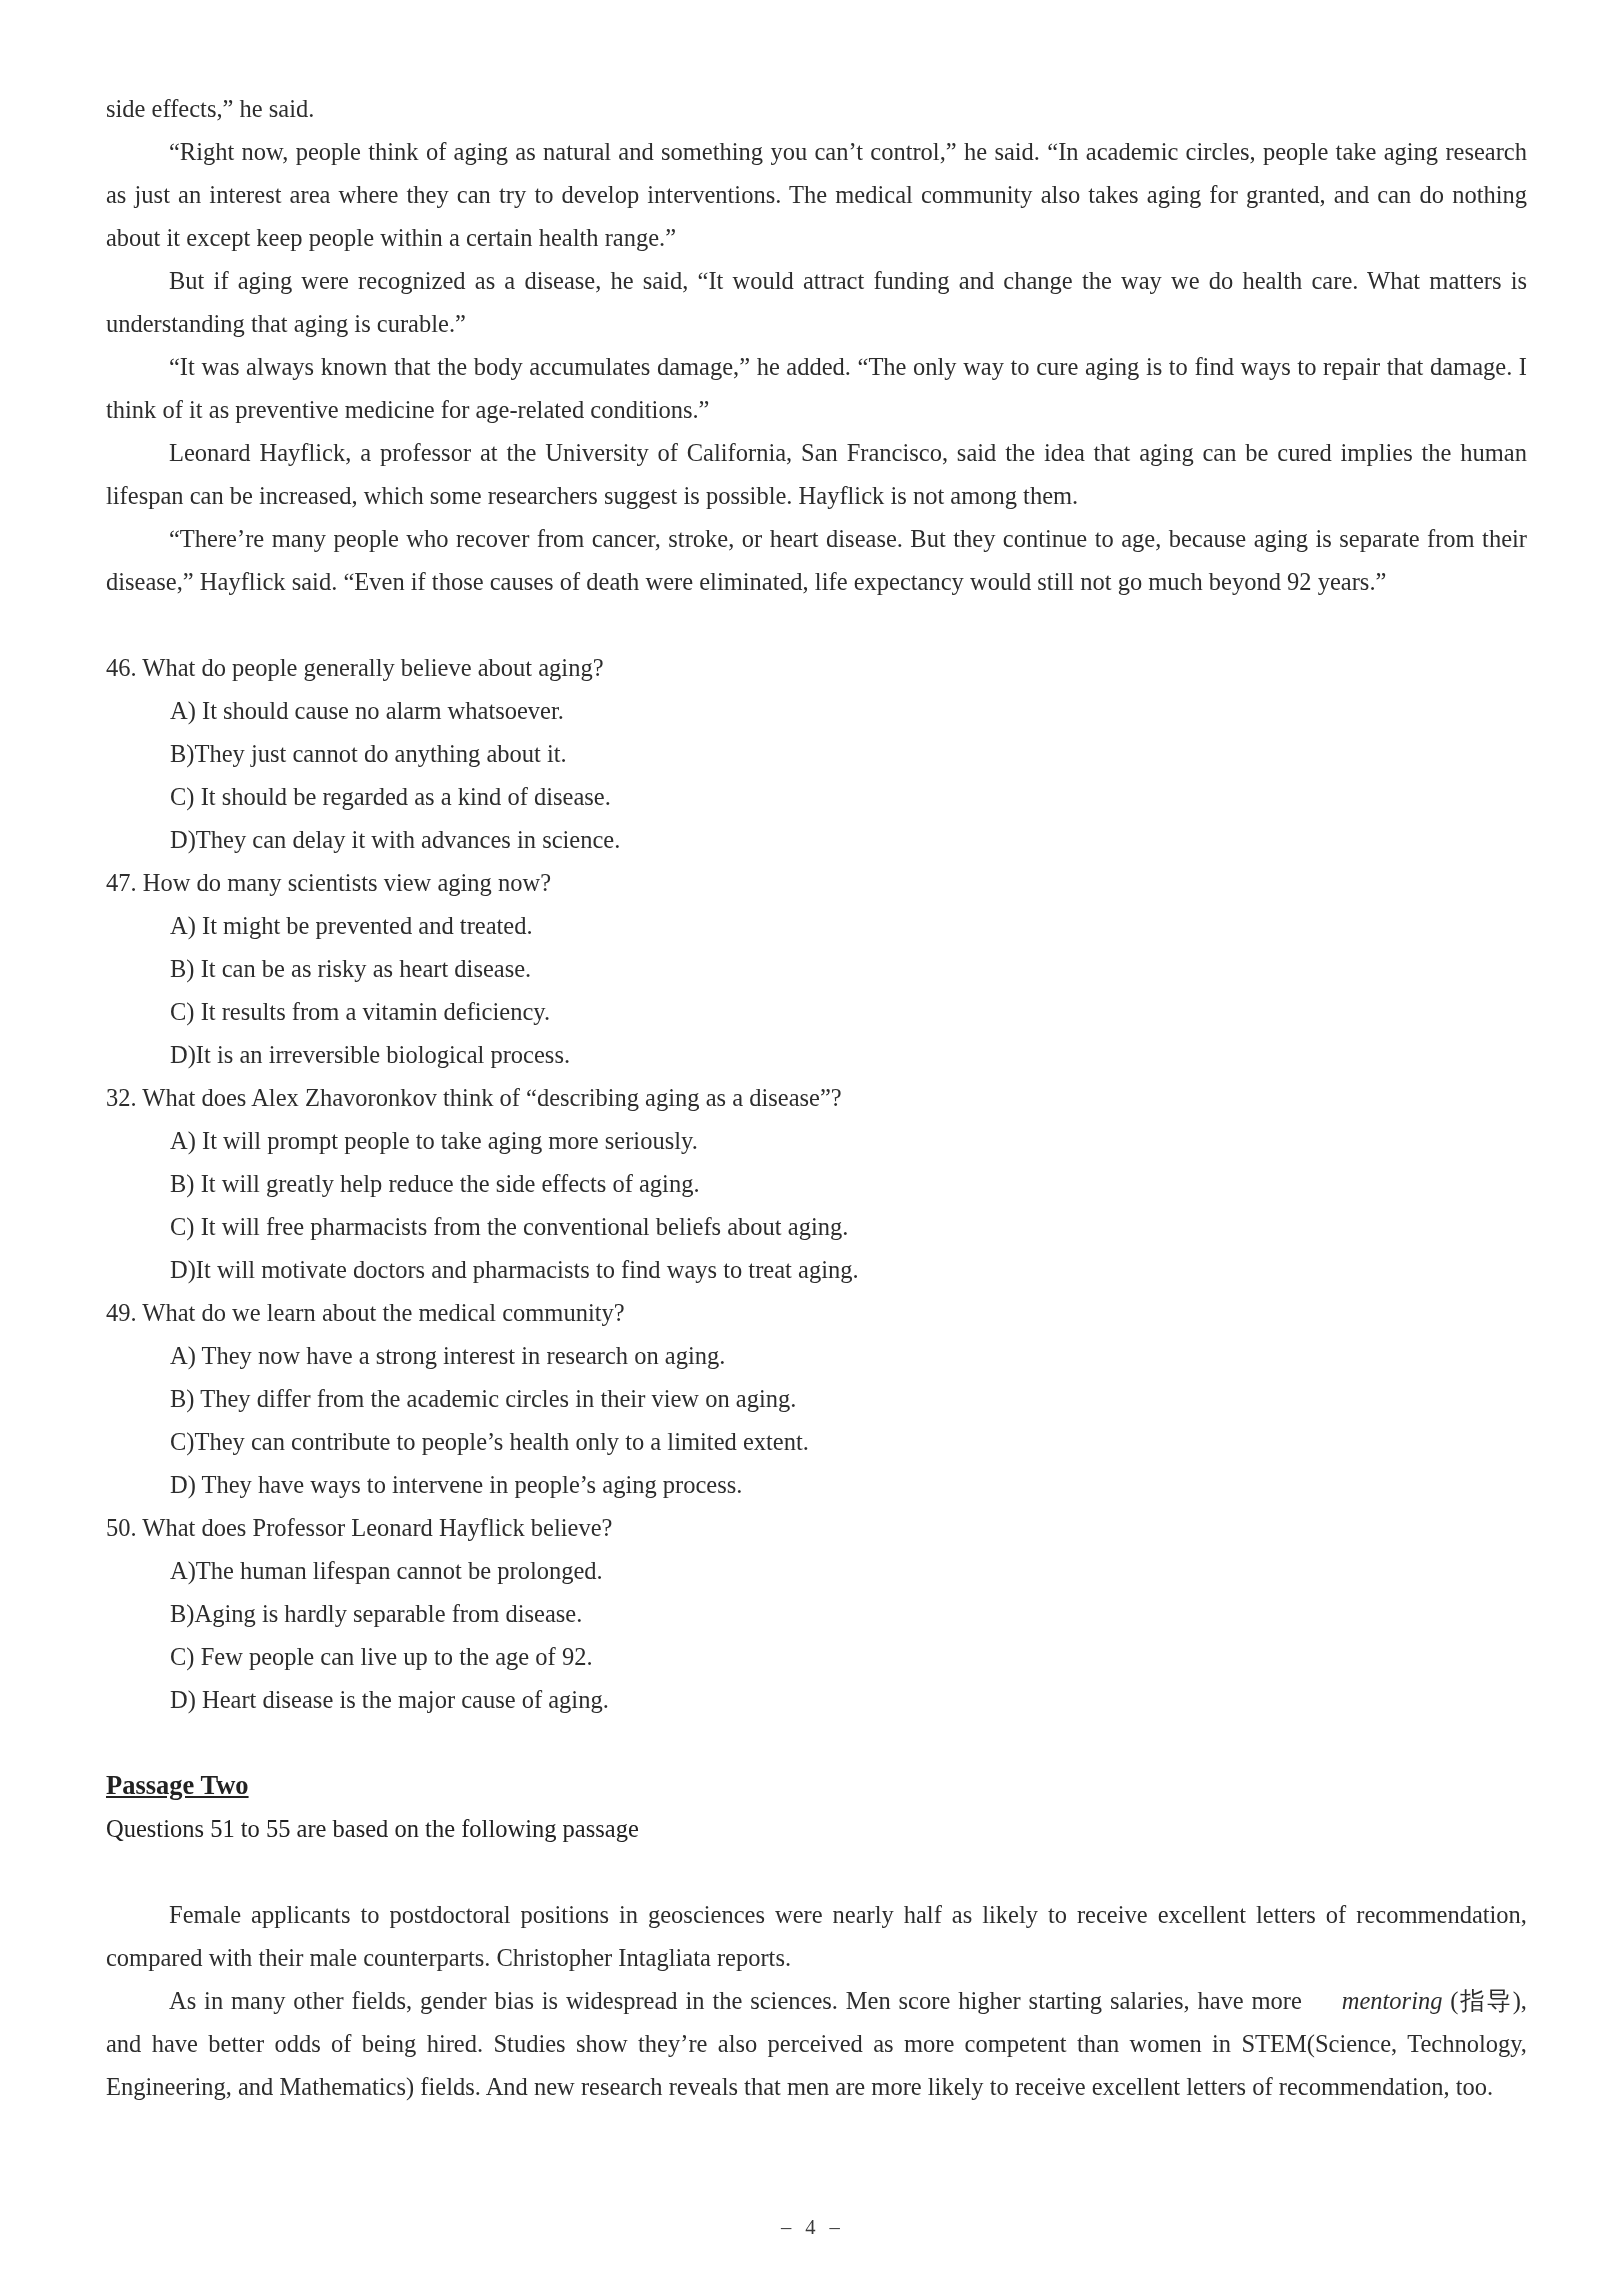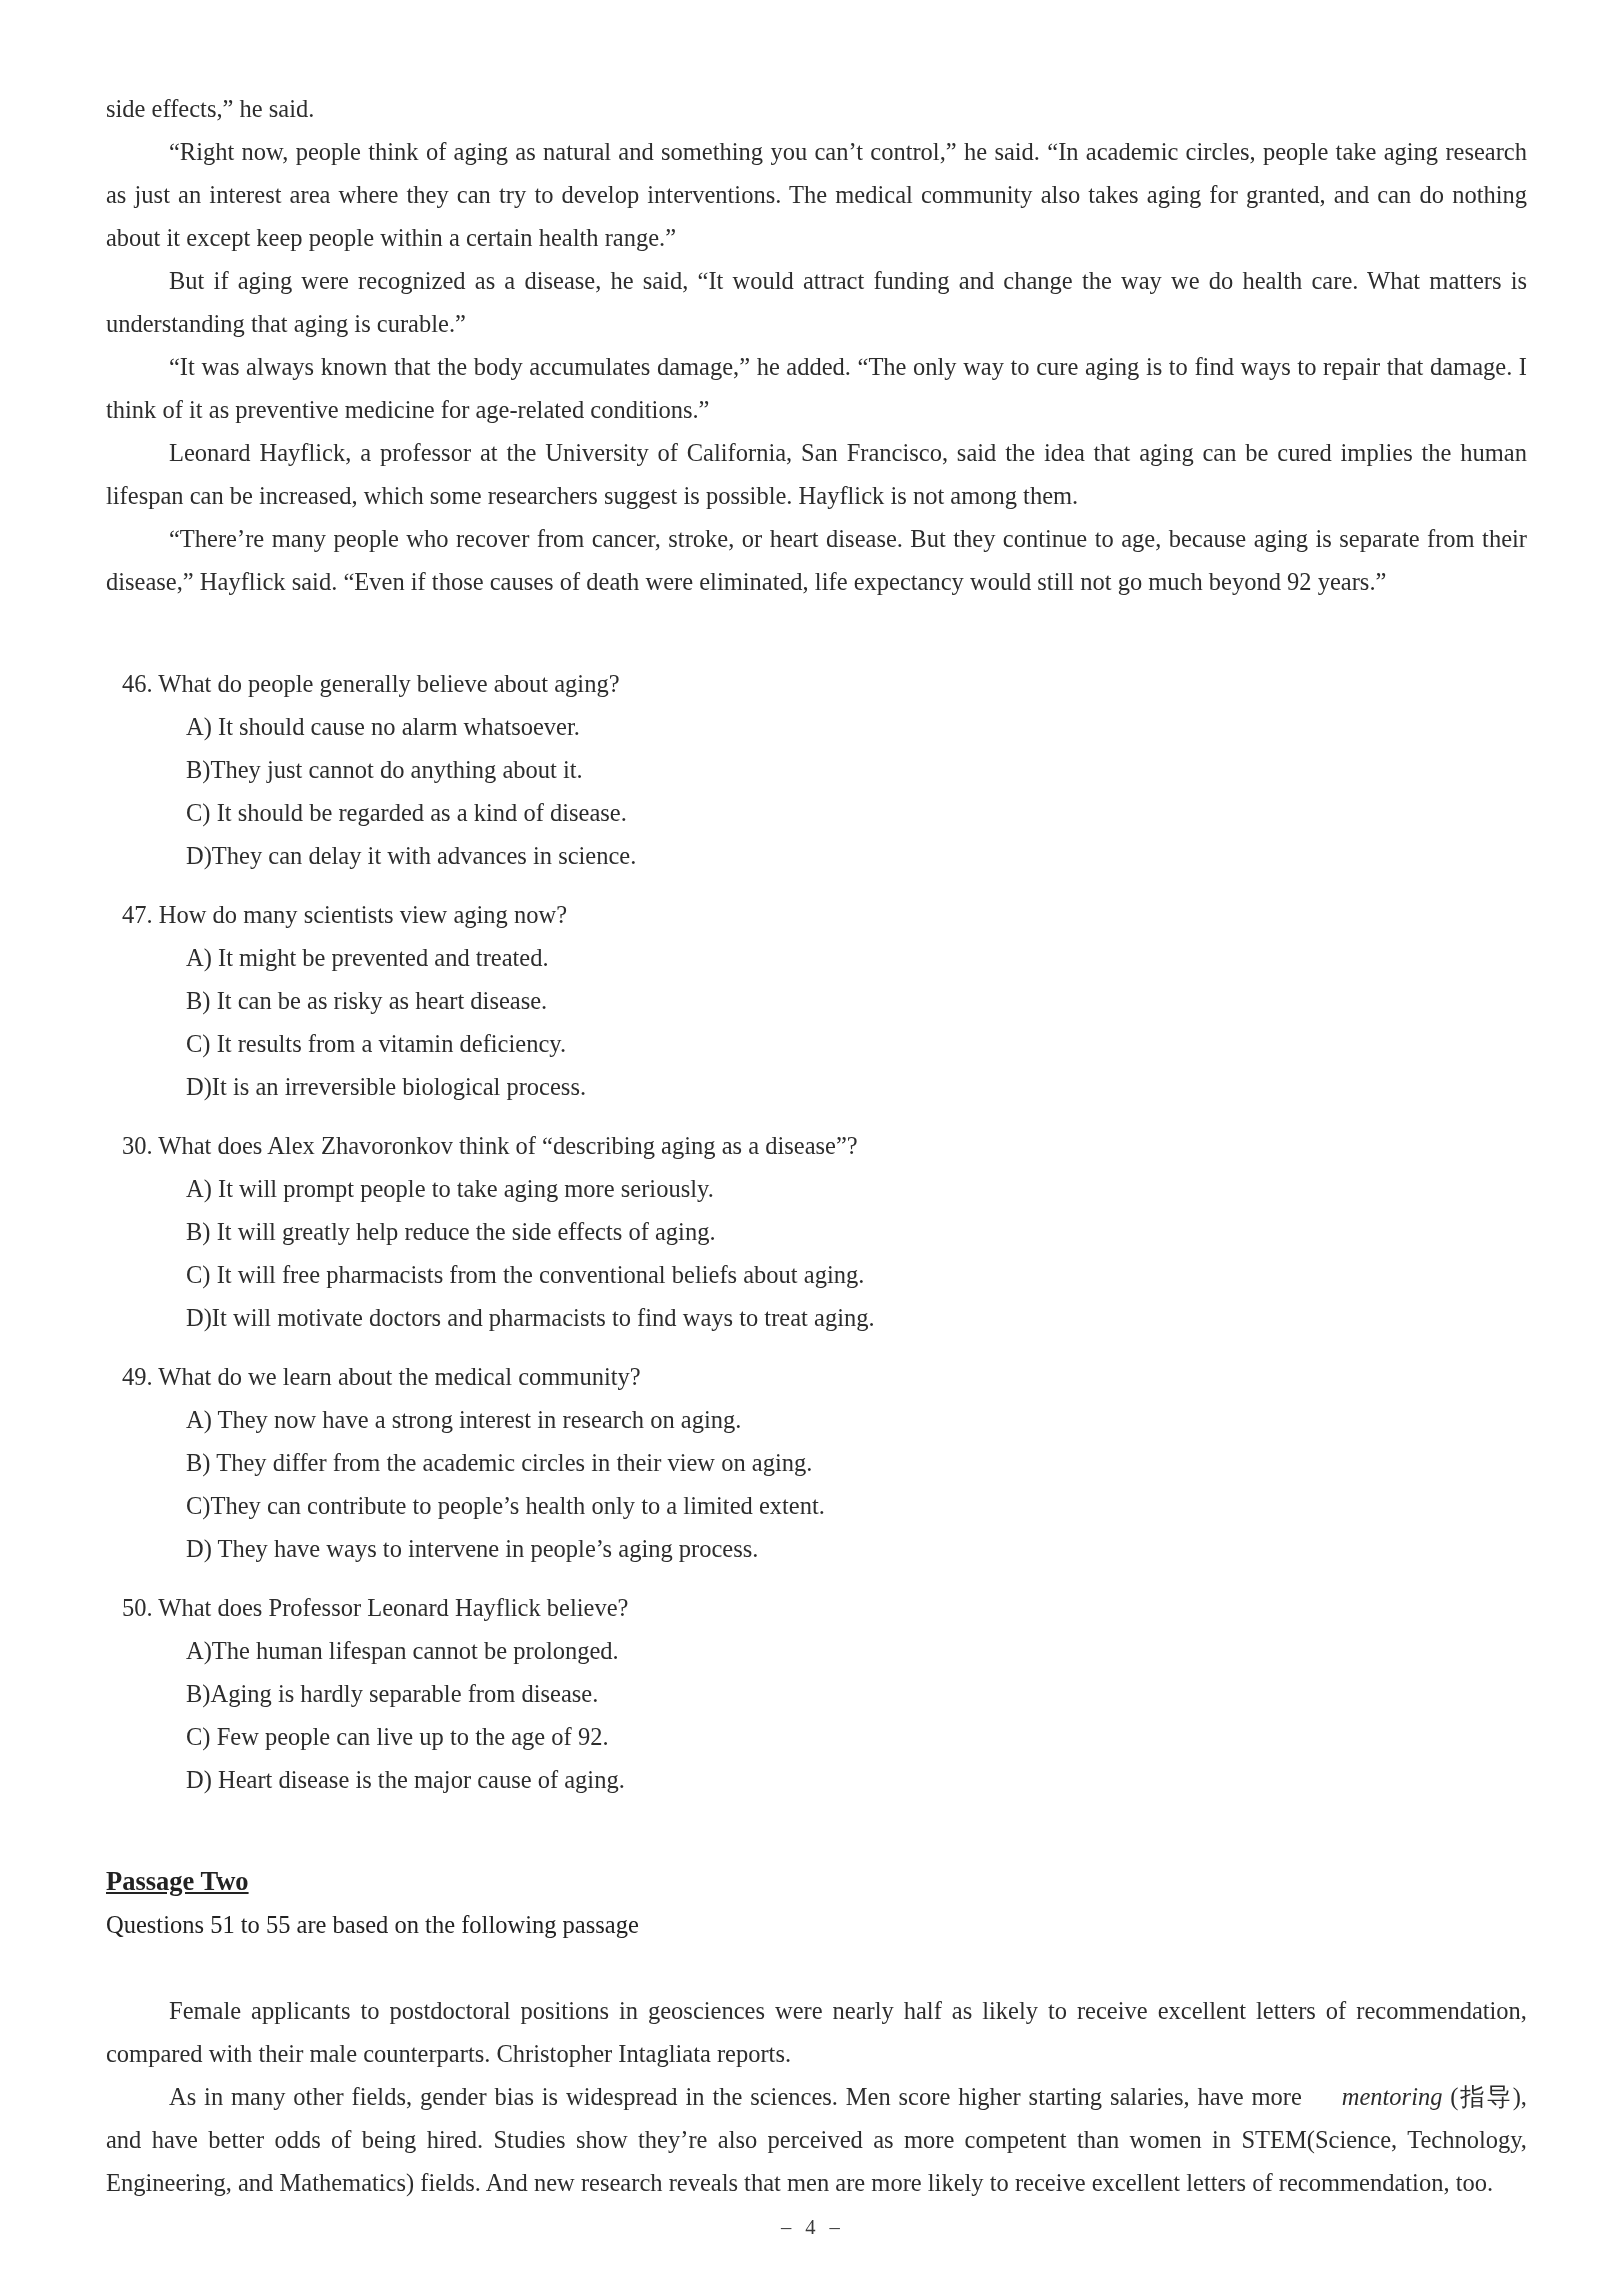--- a/index.html
+++ b/index.html
@@ -28,21 +28,21 @@
     text-align: justify;
     text-indent: 63px;
   }
   .para.no-indent {
     text-indent: 0;
     text-align: left;
   }
   .spacer {
     height: 43px;
   }
-  .question { margin: 16px; }
+  .question { margin: 0; }
   .q-line { margin: 0; }
   .option {
     margin: 0;
     padding-left: 64px;
   }
   .passage-heading {
     font-weight: bold;
     font-size: 26.5px;
     color: #222222;
     margin: 0;
@@ -91,21 +91,21 @@
         <div class="option">D)They can delay it with advances in science.</div>
       </div>
       <div class="question">
         <div class="q-line"><span>47.</span> <span>How do many scientists view aging now?</span></div>
         <div class="option">A) It might be prevented and treated.</div>
         <div class="option">B) It can be as risky as heart disease.</div>
         <div class="option">C) It results from a vitamin deficiency.</div>
         <div class="option">D)It is an irreversible biological process.</div>
       </div>
       <div class="question">
-        <div class="q-line"><span>30.</span> <span>What does Alex Zhavoronkov think of “describing aging as a disease”?</span></div>
+        <div class="q-line"><span>32.</span> <span>What does Alex Zhavoronkov think of “describing aging as a disease”?</span></div>
         <div class="option">A) It will prompt people to take aging more seriously.</div>
         <div class="option">B) It will greatly help reduce the side effects of aging.</div>
         <div class="option">C) It will free pharmacists from the conventional beliefs about aging.</div>
         <div class="option">D)It will motivate doctors and pharmacists to find ways to treat aging.</div>
       </div>
       <div class="question">
         <div class="q-line"><span>49.</span> <span>What do we learn about the medical community?</span></div>
         <div class="option">A) They now have a strong interest in research on aging.</div>
         <div class="option">B) They differ from the academic circles in their view on aging.</div>
         <div class="option">C)They can contribute to people’s health only to a limited extent.</div>

